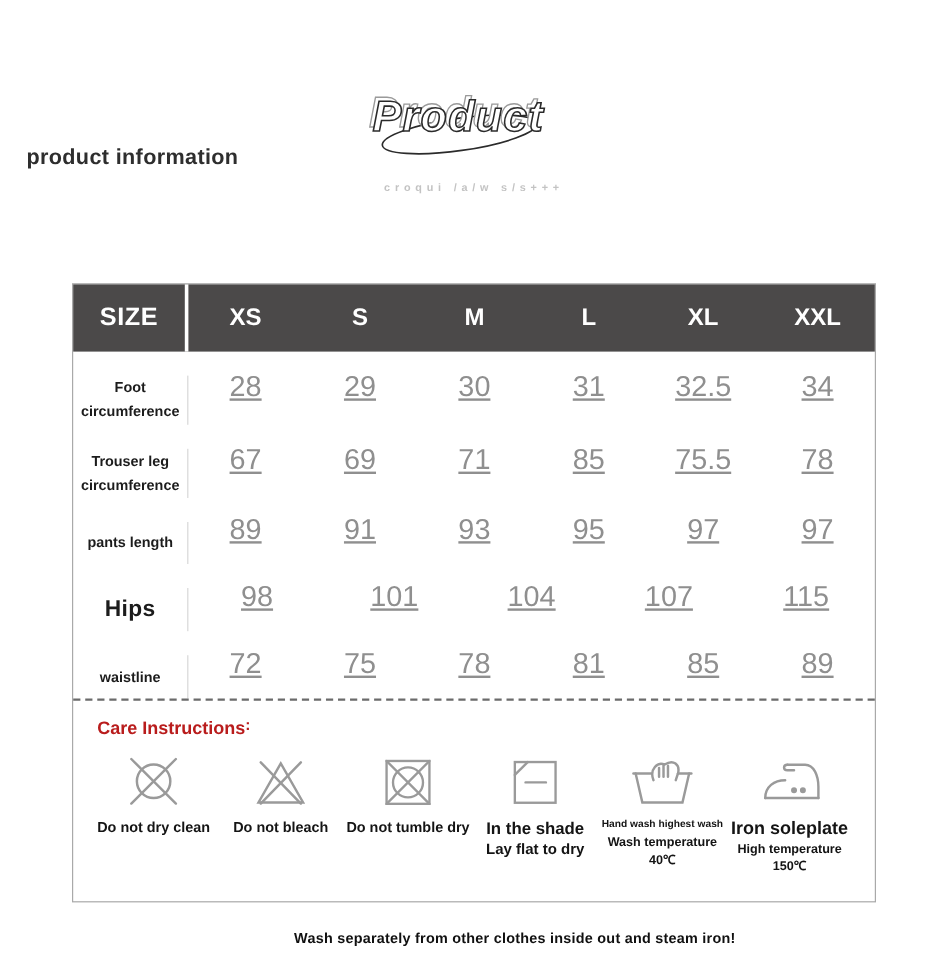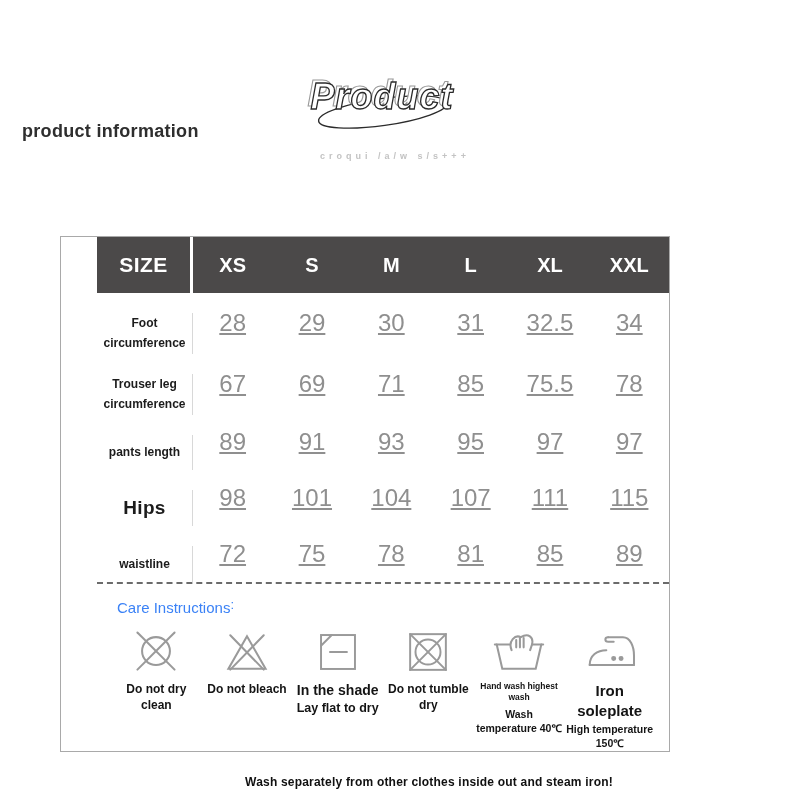--- a/index.html
+++ b/index.html
@@ -8,40 +8,40 @@
   .page { position:relative; width:790px; height:797px; background:#fff; overflow:hidden; margin:0 auto; }
 
   
   .deco-svg { position:absolute; left:250px; top:72px; }
   .subtitle { position:absolute; top:121px; left:22px; width:768px; text-align:left;
               font-size:18px; font-weight:bold; color:#2e2e2e; letter-spacing:0.3px; }
   .tagline { position:absolute; top:151px; left:0; width:790px; text-align:center;
              font-size:9px; color:#c3c3c3; letter-spacing:4px; font-weight:bold; }
 
   
-  .box { position:absolute; left:60px; top:236px; width:610px; height:516px;
-         border:1px solid #a9a9a9; background:#fff; display:flex; flex-direction:column;padding-left:36px; }
+  .box { position:absolute; left:60px; top:236px; width:670px; height:516px;
+         border:1px solid #a9a9a9; background:#fff; display:flex; flex-direction:column; }
   .thead { display:flex; height:56px; flex:none; background:#4b4949; }
   .corner { width:96px; flex:none; border-right:3px solid #fff; color:#fff; font-weight:bold;
             font-size:21px; display:flex; align-items:center; justify-content:center; letter-spacing:0.5px; }
   .th { flex:1; color:#fff; font-weight:bold; font-size:20px;
         display:flex; align-items:center; justify-content:center; }
   .tbody { flex:1; display:flex; flex-direction:column; }
   .tr { flex:1; display:flex; }
   .label-cell { width:96px; flex:none; border-right:1px solid #d8d8d8; display:flex; align-items:center;
                 justify-content:center; text-align:center; font-weight:bold; font-size:12px;
                 color:#1c1c1c; padding:0 8px; line-height:1.7;margin-top:20px; }
   .tr-hips .label-cell { font-size:19px; line-height:1.2; letter-spacing:0.3px; }
   .td { flex:1; display:flex; align-items:center; justify-content:center; font-size:24px; color:#8f8f8f;text-decoration:underline; }
 
   
   .care { flex:none; height:169px; border-top:2px dashed #6b6b6b; padding:15px 14px 0; }
-  .care-heading { font-size:15px; font-weight:normal; color:#3b82f6; margin-left:6px; }
+  .care-heading { font-size:15px; font-weight:bold; color:#b91c1c; margin-left:6px; }
   .colon { position:relative; top:-4px; font-size:13px; }
-  .care-row { display:flex; justify-content:space-between; margin-top:7px; }
+  .care-row { display:flex; margin-top:7px; }
   .care-item { width:106px; display:flex; flex-direction:column; align-items:center; text-align:center; }
   .icon-wrap { height:58px; display:flex; align-items:center; justify-content:center; }
   .l1, .l2 { font-weight:bold; color:#141414; line-height:1.35; }
   .ci-1 .l1 { font-size:12px; }
   .ci-2 .l1 { font-size:12px; }
   .ci-3 .l1 { font-size:12px; }
   .ci-4 .l1 { font-size:14px; }  .ci-4 .l2 { font-size:12.5px; }
   .ci-5 .l1 { font-size:8.5px; } .ci-5 .l2 { font-size:10.5px; margin-top:3px; }
   .ci-6 .l1 { font-size:15px; }  .ci-6 .l2 { font-size:10.5px; }
 
@@ -107,21 +107,20 @@
         <div class="td">97</div>
         <div class="td">97</div>
       </div>
 
       <div class="tr tr-hips">
         <div class="label-cell">Hips</div>
         <div class="td">98</div>
         <div class="td">101</div>
         <div class="td">104</div>
         <div class="td">107</div>
-        <div class="td">111</div>
         <div class="td">115</div>
       </div>
 
       <div class="tr">
         <div class="label-cell">waistline</div>
         <div class="td">72</div>
         <div class="td">75</div>
         <div class="td">78</div>
         <div class="td">81</div>
         <div class="td">85</div>
@@ -151,42 +150,42 @@
           <div class="icon-wrap">
             <svg class="care-ic" width="52" height="52" viewBox="0 0 56 56">
               <path d="M28 11 L8 46 L48 46 Z"></path>
               <line x1="10" y1="10" x2="46" y2="47"></line>
               <line x1="46" y1="10" x2="10" y2="47"></line>
             </svg>
           </div>
           <div class="l1">Do not bleach</div>
         </div>
 
-        <div class="care-item ci-4">
-          <div class="icon-wrap">
-            <svg class="care-ic" width="50" height="50" viewBox="0 0 56 56">
-              <rect x="9" y="9" width="38" height="38"></rect>
-              <line x1="9" y1="21" x2="21" y2="9"></line>
-              <line x1="19" y1="28" x2="38" y2="28"></line>
-            </svg>
-          </div>
-          <div class="l1">In the shade</div>
-          <div class="l2">Lay flat to dry</div>
-        </div>
-
         <div class="care-item ci-3">
           <div class="icon-wrap">
             <svg class="care-ic" width="50" height="50" viewBox="0 0 56 56">
               <rect x="8" y="8" width="40" height="40"></rect>
               <circle cx="28" cy="28" r="14"></circle>
               <line x1="8" y1="8" x2="48" y2="48"></line>
               <line x1="48" y1="8" x2="8" y2="48"></line>
             </svg>
           </div>
           <div class="l1">Do not tumble dry</div>
+        </div>
+
+        <div class="care-item ci-4">
+          <div class="icon-wrap">
+            <svg class="care-ic" width="50" height="50" viewBox="0 0 56 56">
+              <rect x="9" y="9" width="38" height="38"></rect>
+              <line x1="9" y1="21" x2="21" y2="9"></line>
+              <line x1="19" y1="28" x2="38" y2="28"></line>
+            </svg>
+          </div>
+          <div class="l1">In the shade</div>
+          <div class="l2">Lay flat to dry</div>
         </div>
 
         <div class="care-item ci-5">
           <div class="icon-wrap">
             <svg class="care-ic" width="56" height="52" viewBox="0 0 60 56">
               <path d="M6 20 L12 46 L48 46 L54 20"></path>
               <line x1="4" y1="20" x2="20" y2="20"></line>
               <line x1="44" y1="20" x2="56" y2="20"></line>
               <path d="M22 26 C18 16 26 9 32 12 C40 7 46 12 44 20 L42 26"></path>
               <line x1="27" y1="15" x2="27" y2="23"></line>

